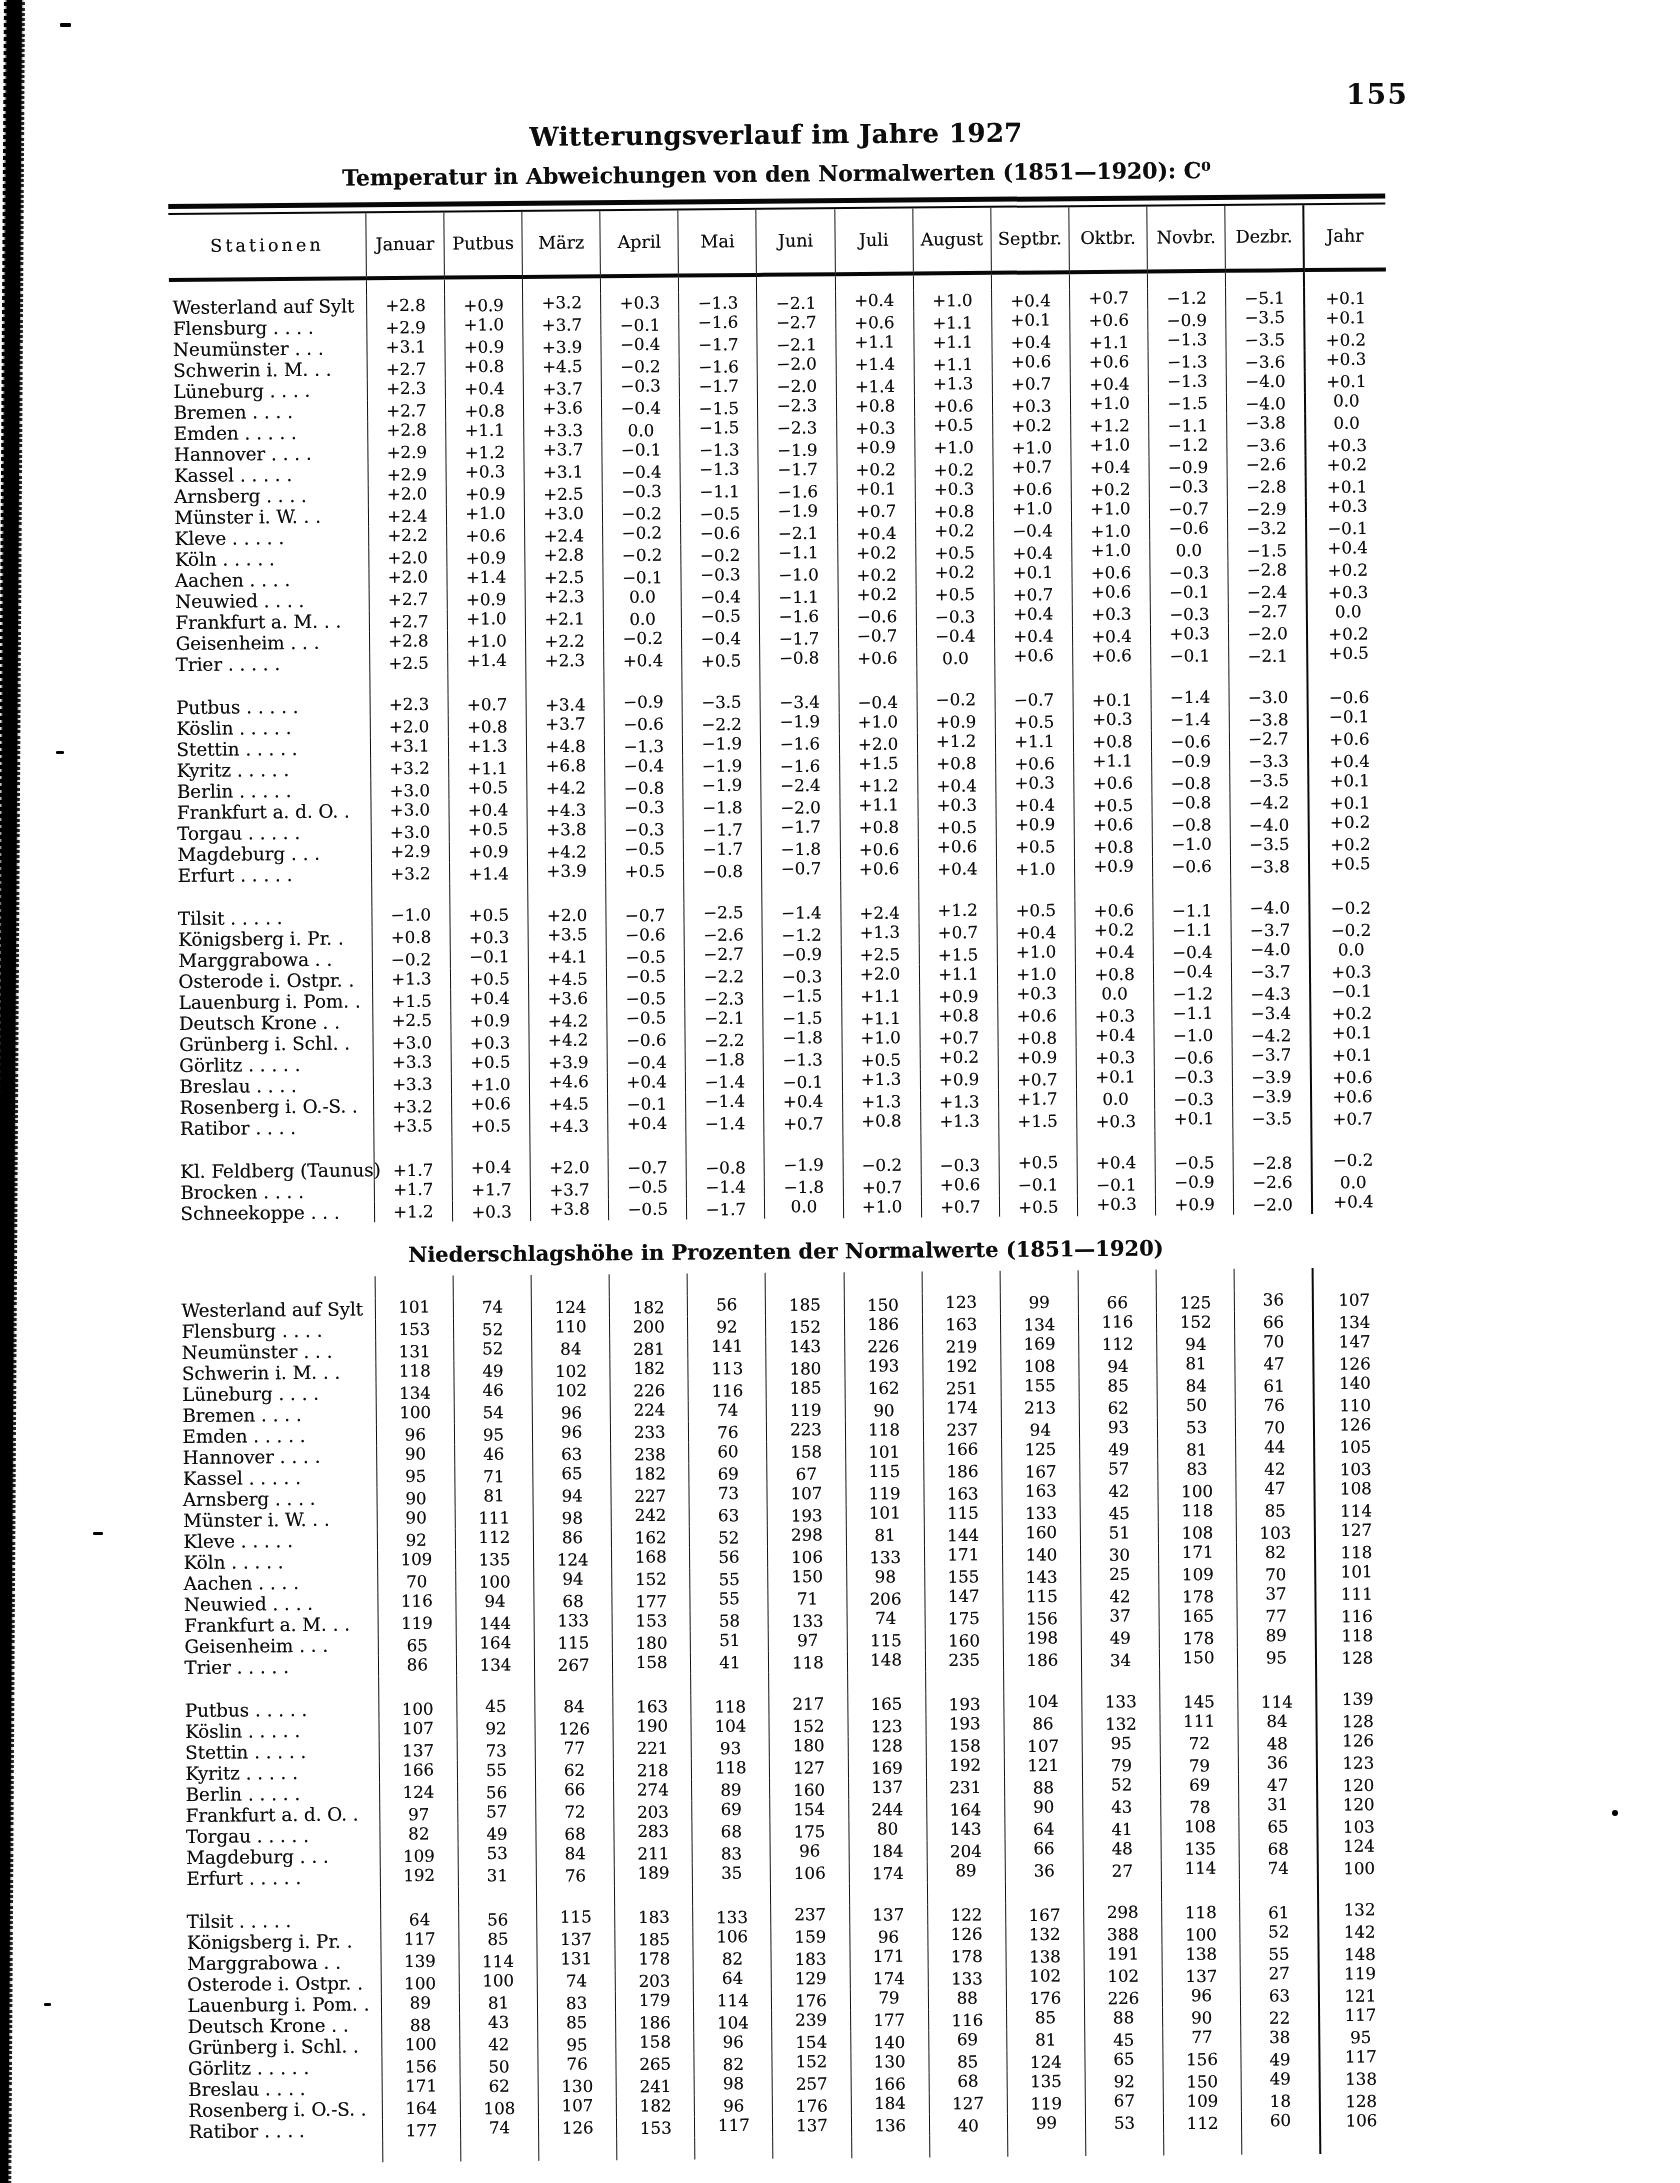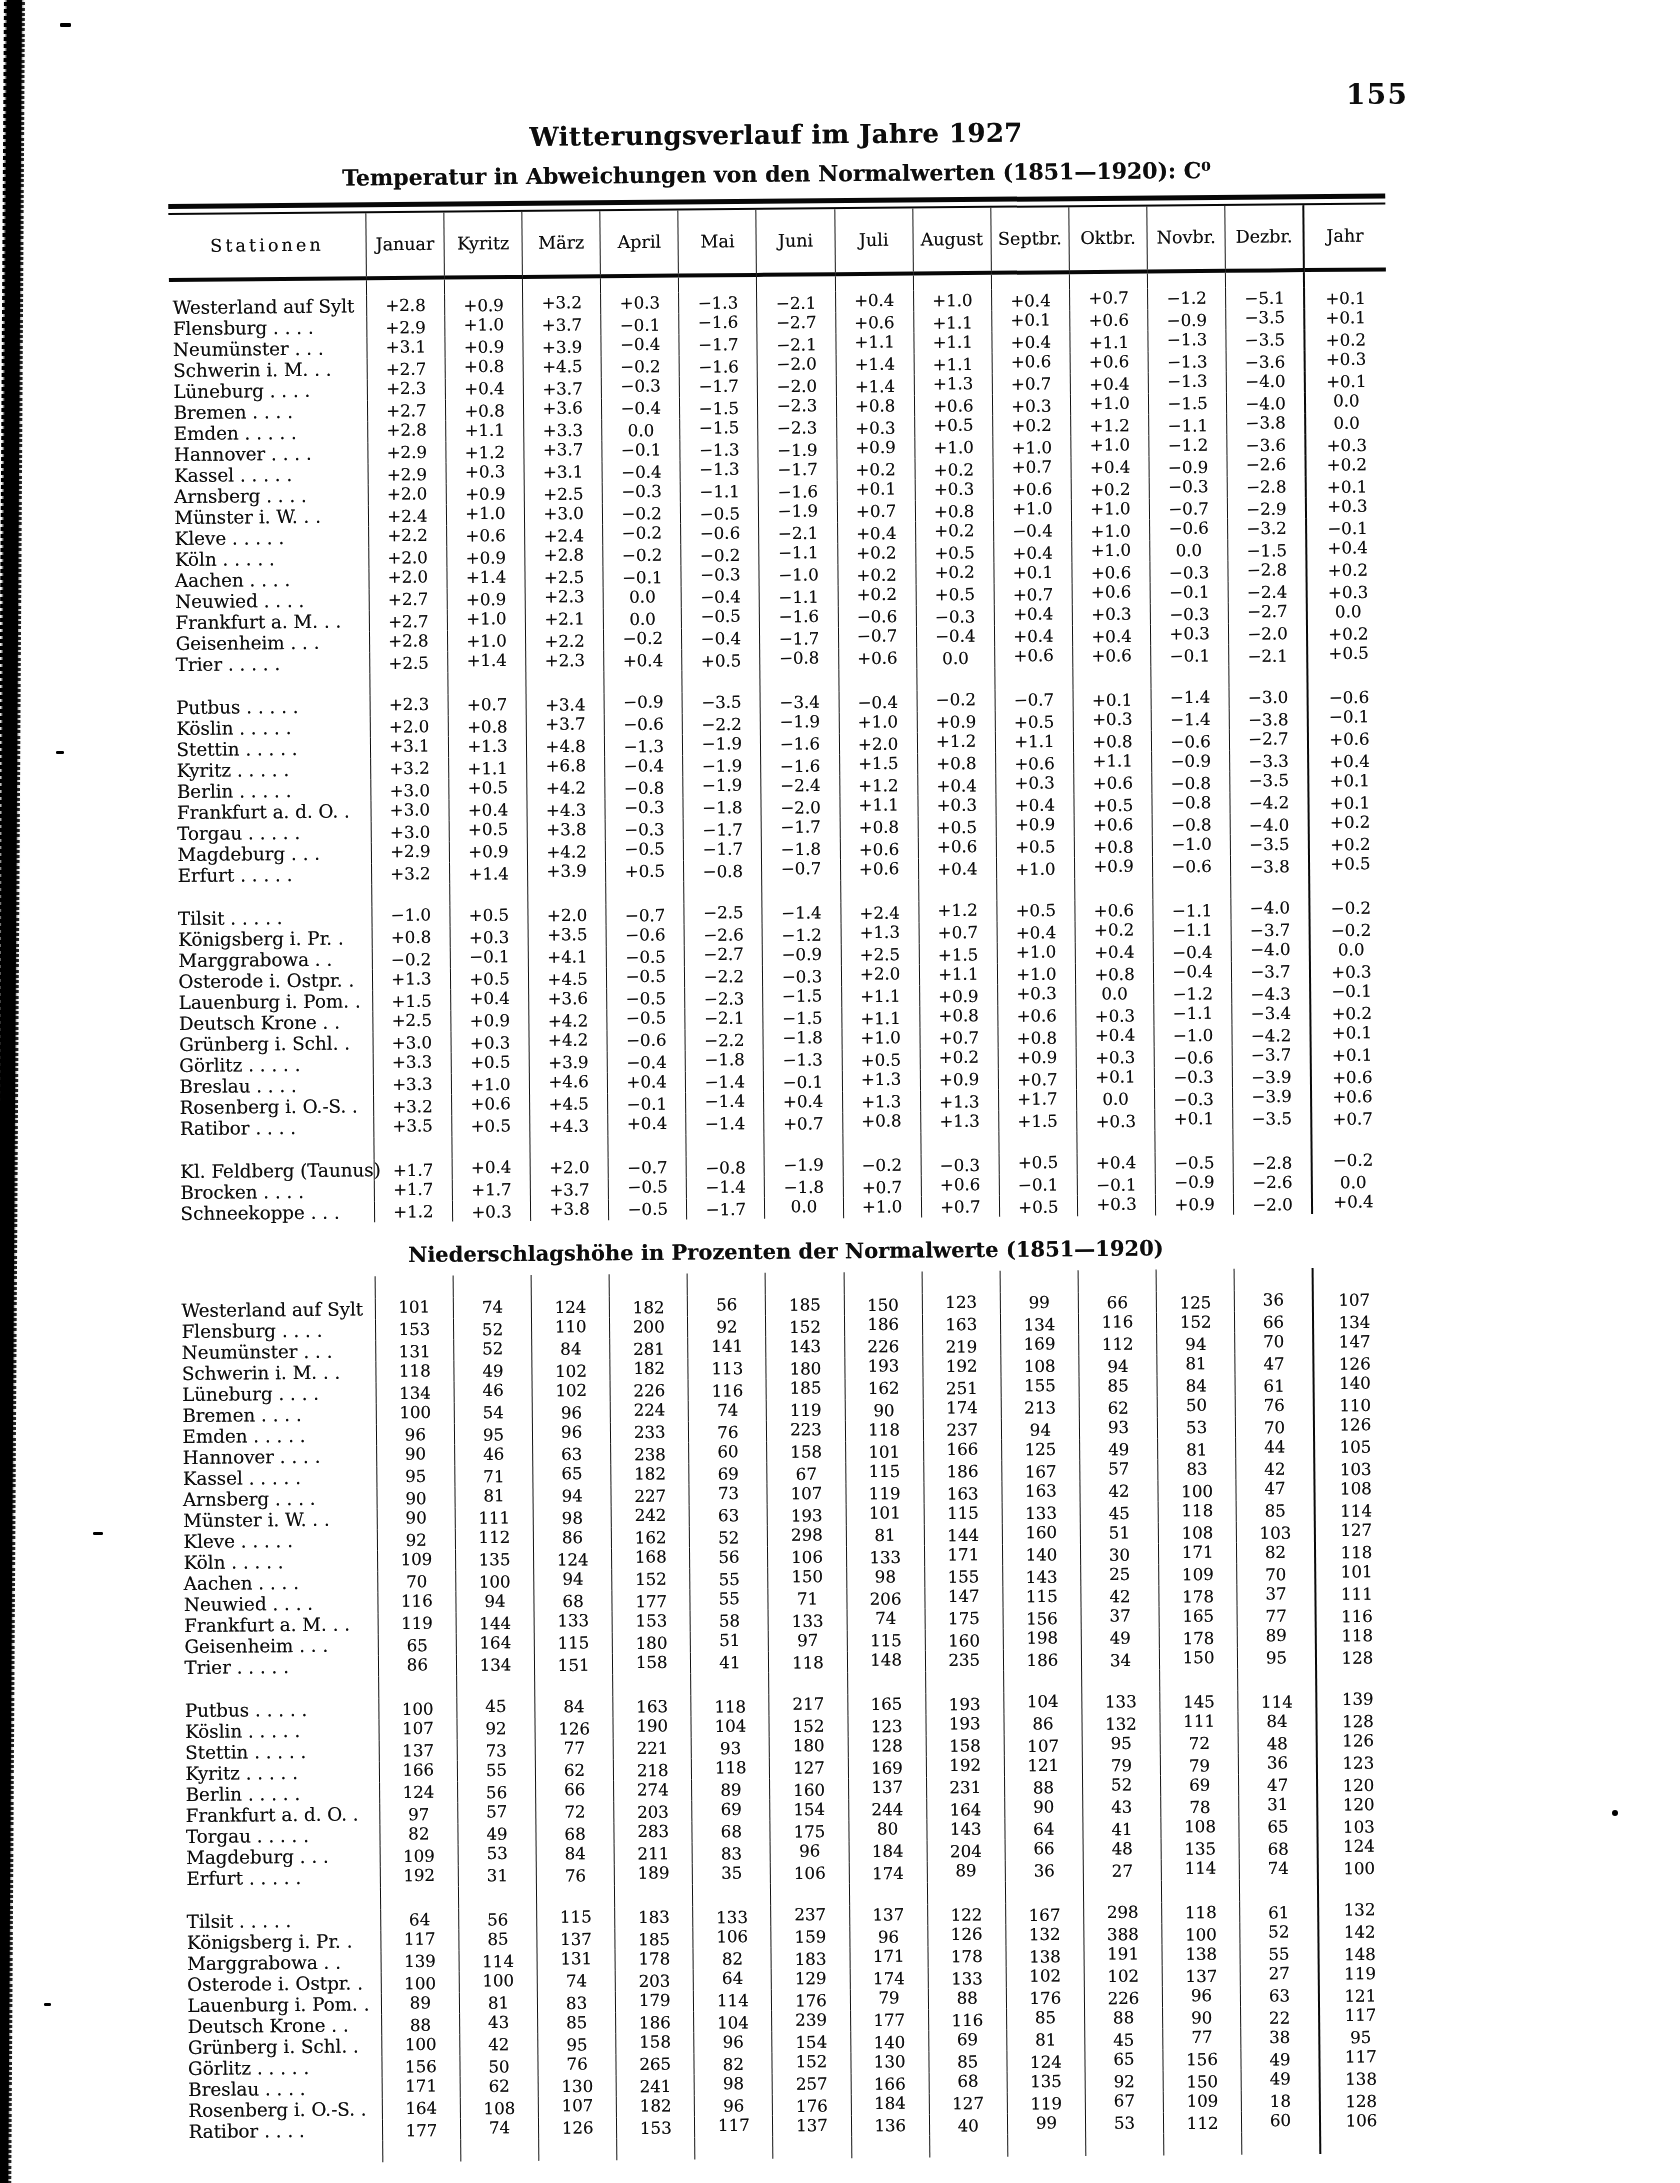--- a/index.html
+++ b/index.html
@@ -88,21 +88,21 @@
         <col class="cm">
       <col class="cm">
         <col class="cm">
         <col class="cm">
         <col class="cj">
     </colgroup>
     <thead>
         <tr>
           <th class="station">Stationen</th>
           <th>Januar</th>
-          <th>Kyritz</th>
+          <th>Putbus</th>
           <th>März</th>
           <th>April</th>
           <th>Mai</th>
           <th>Juni</th>
           <th>Juli</th>
           <th>August</th>
           <th>Septbr.</th>
           <th>Oktbr.</th>
           <th>Novbr.</th>
           <th>Dezbr.</th>
@@ -1118,21 +1118,21 @@
           <td><span style="transform: translateY(-0.9px);">198</span></td>
           <td><span style="transform: translateY(0px);">49</span></td>
           <td><span style="transform: translateY(0.9px);">178</span></td>
           <td><span style="transform: translateY(-1.3px);">89</span></td>
           <td><span style="transform: translateY(-0.4px);">118</span></td>
         </tr>
         <tr>
           <td class="station">Trier . . . . .</td>
           <td><span style="transform: translateY(-0.4px);">86</span></td>
           <td><span style="transform: translateY(0.4px);">134</span></td>
-          <td><span style="transform: translateY(1.3px);">151</span></td>
+          <td><span style="transform: translateY(1.3px);">267</span></td>
           <td><span style="transform: translateY(-0.9px);">158</span></td>
           <td><span style="transform: translateY(0px);">41</span></td>
           <td><span style="transform: translateY(0.9px);">118</span></td>
           <td><span style="transform: translateY(-1.3px);">148</span></td>
           <td><span style="transform: translateY(-0.4px);">235</span></td>
           <td><span style="transform: translateY(0.4px);">186</span></td>
           <td><span style="transform: translateY(1.3px);">34</span></td>
           <td><span style="transform: translateY(-0.9px);">150</span></td>
           <td><span style="transform: translateY(0px);">95</span></td>
           <td><span style="transform: translateY(0.9px);">128</span></td>

